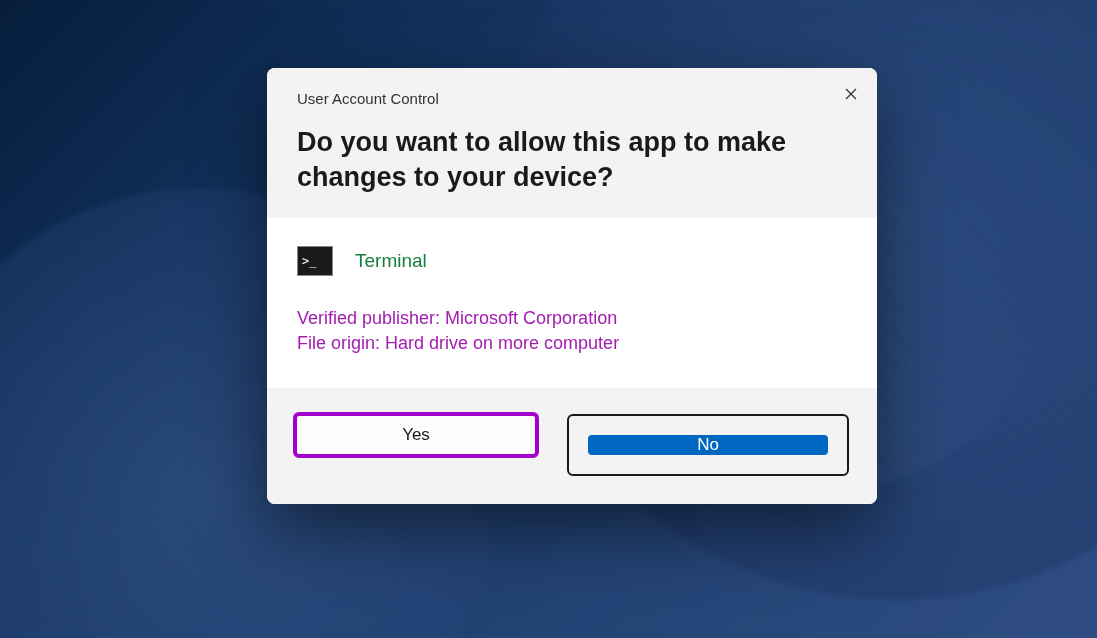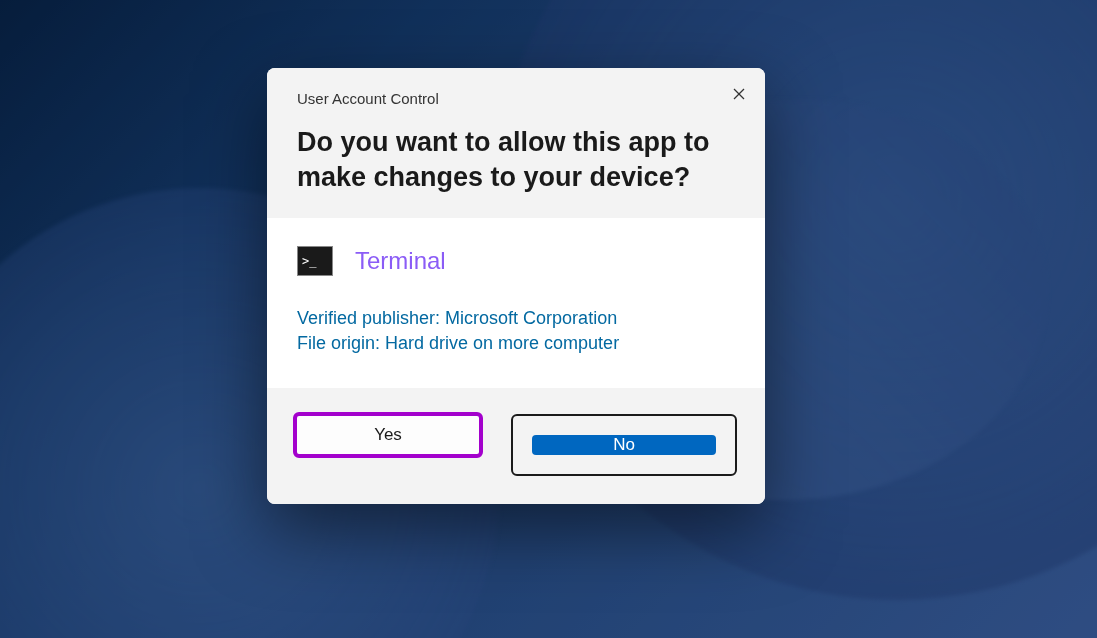--- a/index.html
+++ b/index.html
@@ -53,21 +53,21 @@
     .dim-overlay {
       position: absolute;
       inset: 0;
       background: rgba(0, 0, 0, 0.35);
     }
     
     .dialog {
       position: absolute;
       left: 267px;
       top: 68px;
-      width: 498px;
+      width: 610px;
       background: #ffffff;
       border-radius: 8px;
       box-shadow: 0 25px 70px rgba(0,0,0,0.5);
       overflow: hidden;
     }
     
     .dialog-header {
       background: #f3f3f3;
       padding: 22px 30px 24px 30px;
       position: relative;
@@ -131,28 +131,28 @@
     }
     
     .app-icon .prompt {
       color: #fff;
       font-size: 12px;
       font-family: monospace;
       line-height: 1;
     }
     
     .app-name {
-      font-size: 24px;
+      font-size: 19px;
       font-weight: 400;
-      color: #8b5cf6;
+      color: #15803d;
     }
     
     .detail-line {
       font-size: 18px;
-      color: #0369a1;
+      color: #a21caf;
       line-height: 1.4;
     }
     
     .more-details {
       font-size: 18px;
       color: #0066cc;
       margin-top: 30px;
       cursor: pointer;
       display: inline-block;
     }

